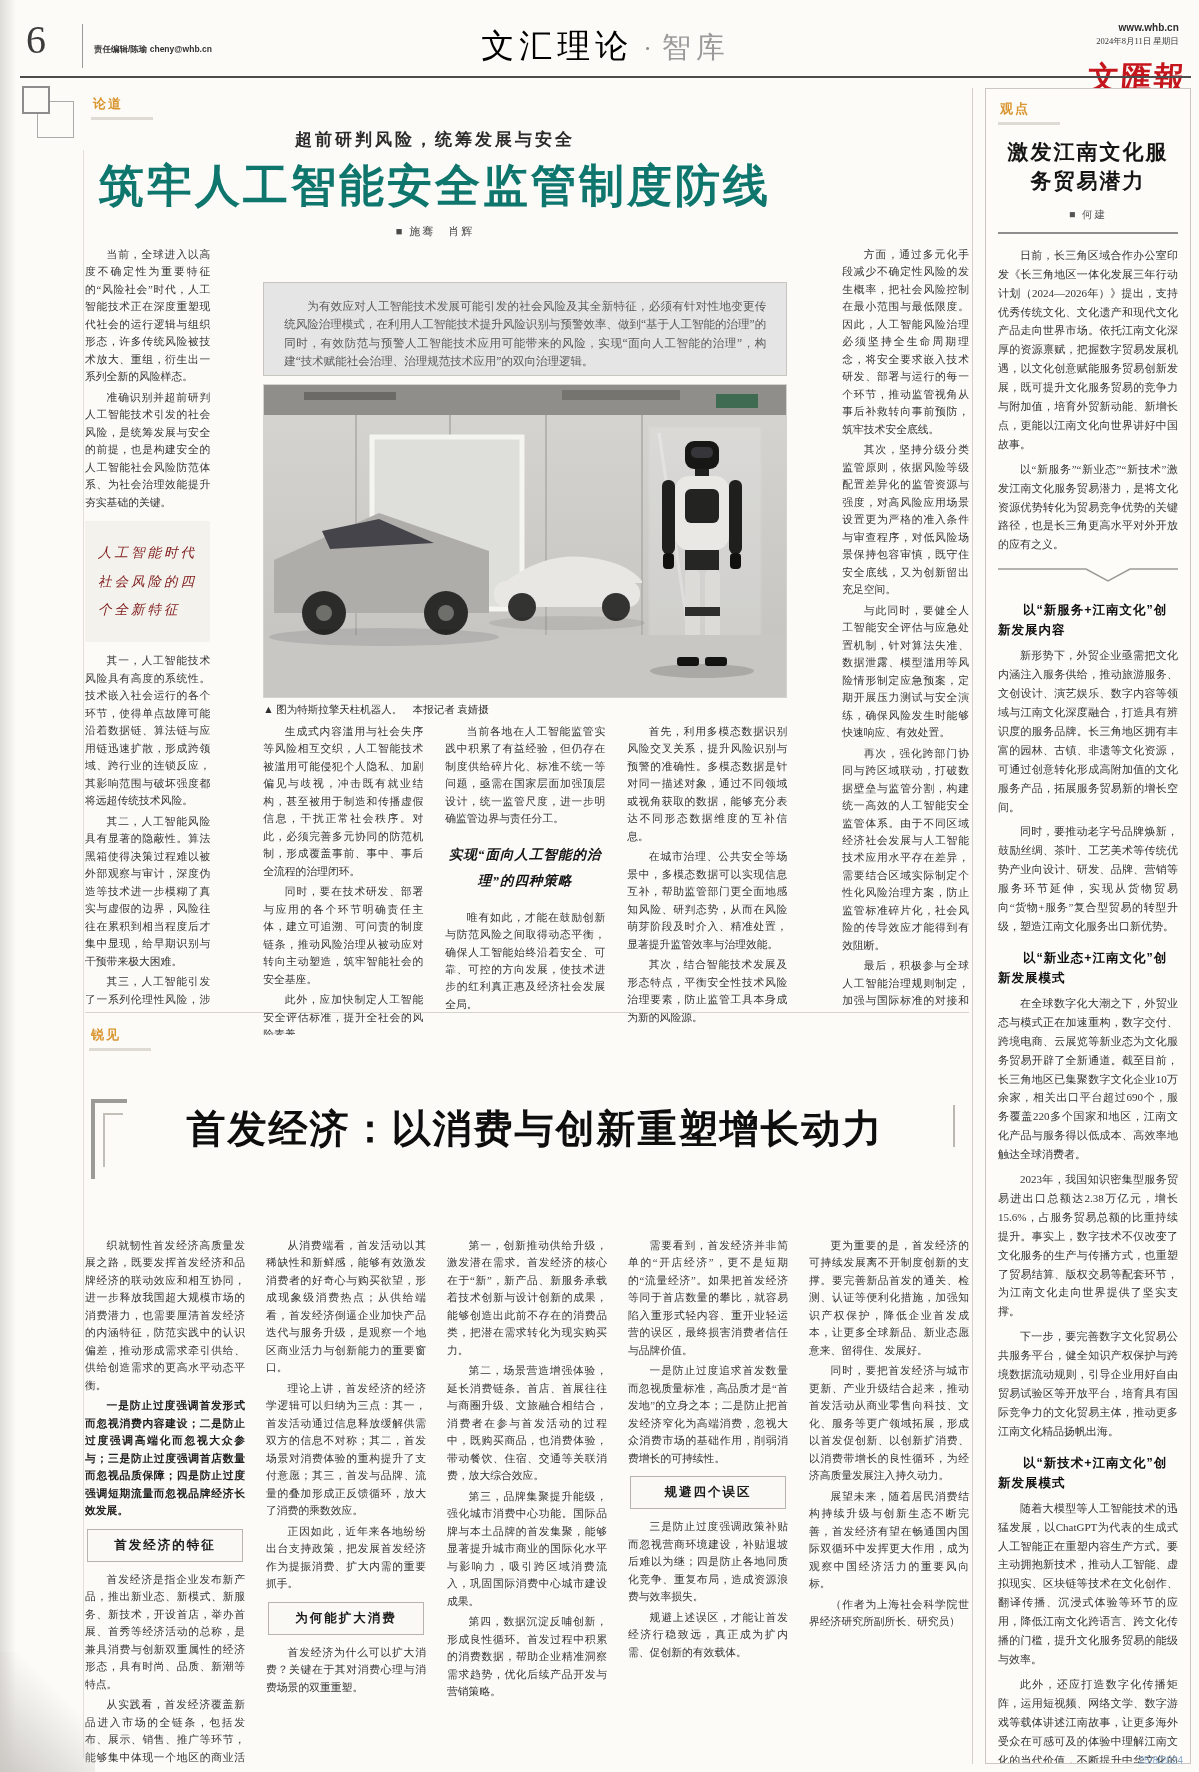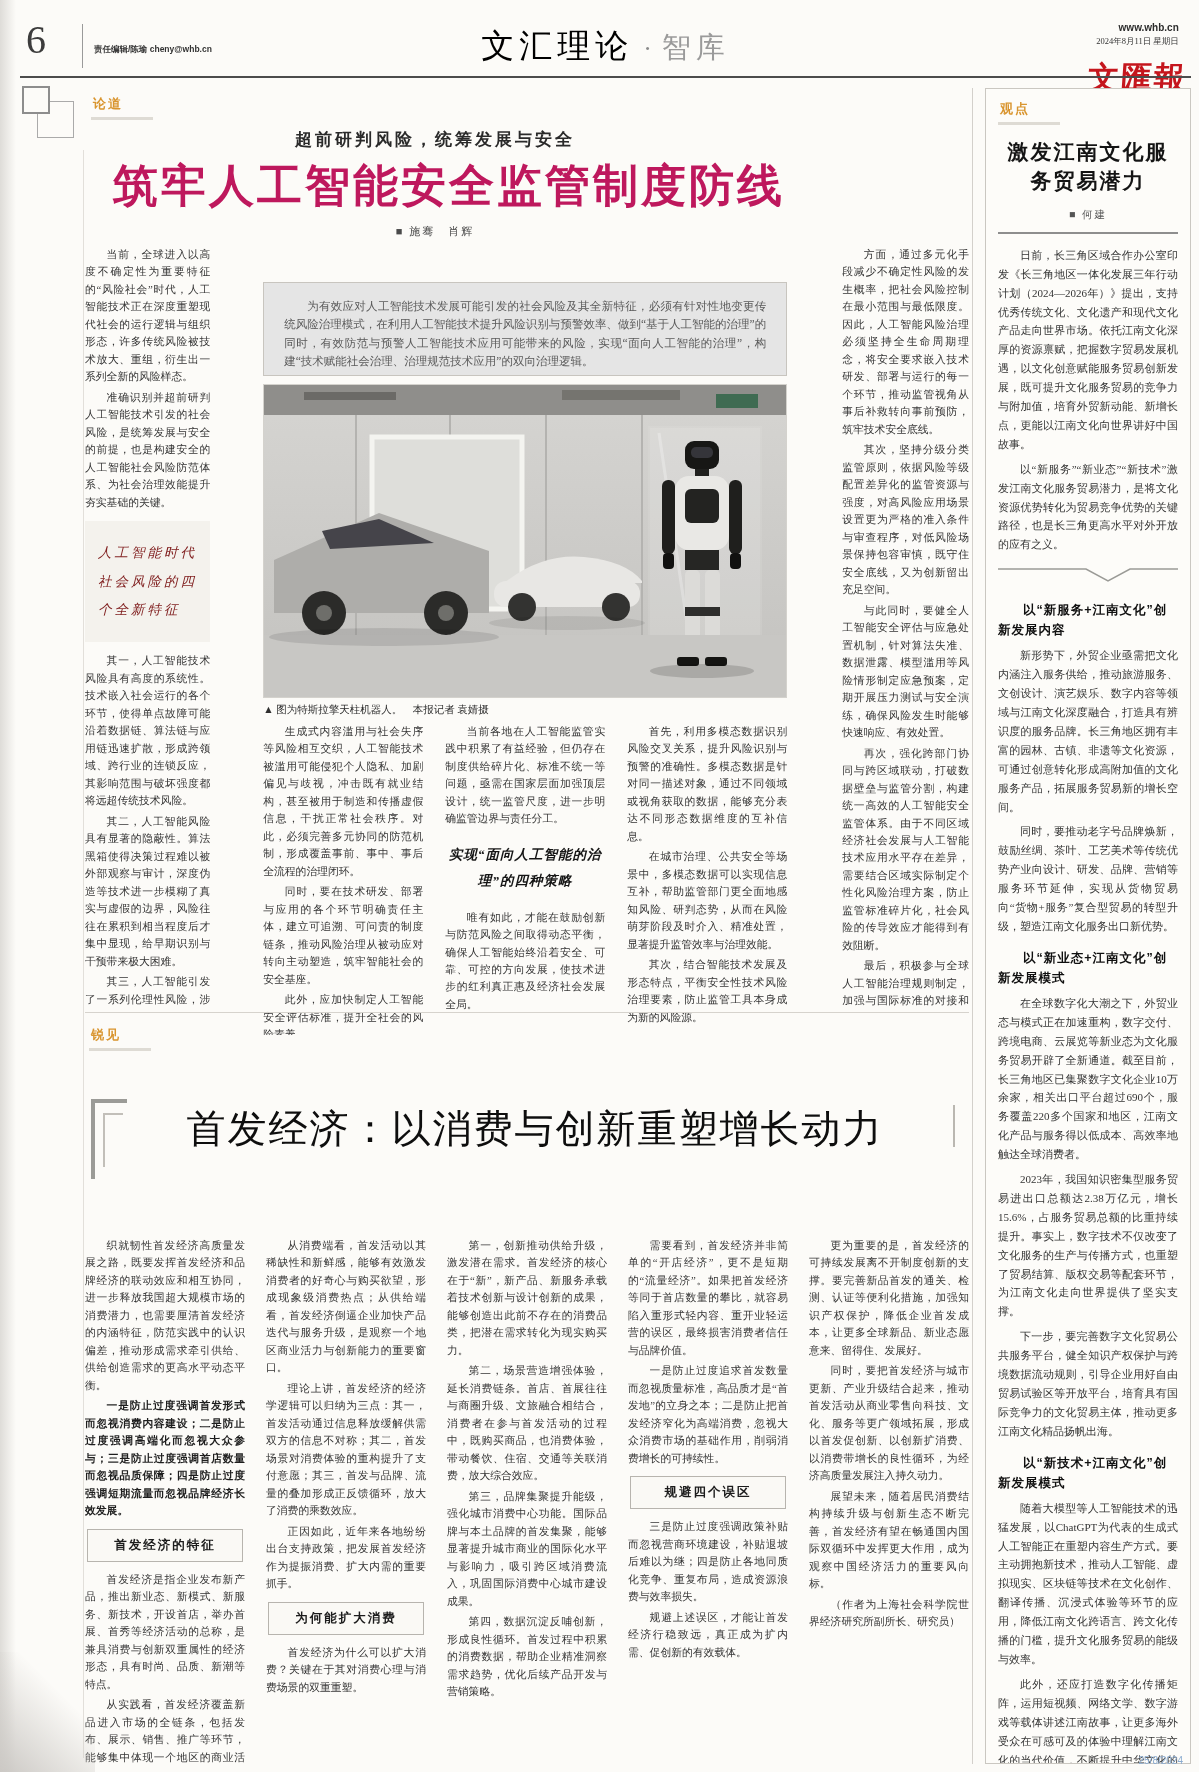--- a/index.html
+++ b/index.html
@@ -48,22 +48,22 @@
            font-family:"Liberation Sans","DejaVu Sans",sans-serif;}
   .bold-para{font-size:10.8px;line-height:1.62;text-align:justify;text-indent:2em;
              font-weight:bold;color:#1e1e1e;margin:2px 0 3px 0;}
 
   
   .main-article{position:absolute;left:85px;top:88px;width:884px;height:922px;}
   .m-tagpos{position:absolute;left:6px;top:6px;z-index:4;}
   .m-header{position:absolute;left:0;top:0;width:700px;height:158px;text-align:center;}
   .kicker{margin-top:40px;font-size:17px;font-weight:bold;color:#2a2a2a;letter-spacing:3px;
           font-family:Liberation Sans, sans-serif;}
-  .m-title{margin:12px 0 0 0;font-size:45px;font-weight:900;color:#be185d;letter-spacing:3px;
-           line-height:1;font-family:"Liberation Sans","DejaVu Sans",sans-serif;text-align:right;}
+  .m-title{margin:12px 0 0 0;font-size:45px;font-weight:900;color:#0f766e;letter-spacing:3px;
+           line-height:1;font-family:"Liberation Sans","DejaVu Sans",sans-serif;}
   .m-header .byline{display:block;margin-top:16px;}
   .m-row{position:absolute;left:0;top:158px;width:884px;height:760px;display:flex;gap:35px;}
   .m-col{overflow:hidden;}
   .m-col1{width:160px;height:760px;}
   .m-center{width:524px;margin-left:18px;}
   .m-col5{width:162px;margin-left:20px;height:760px;}
   .risk-box{margin:10px 0;background:#f4f2ed;padding:18px 13px;font-size:13.5px;line-height:2.1;
             letter-spacing:3px;font-style:italic;color:#7f1d1d;}
   .intro-box{border:1px solid #c8c5bf;background:#e5e5e5;padding:14px 20px;height:64px;
              overflow:hidden;font-size:11.5px;line-height:1.6;color:#5a5a5a;text-align:justify;
@@ -93,21 +93,21 @@
   
   .bottom-article{position:absolute;left:85px;top:1012px;width:884px;height:752px;
                   border-top:1px solid #d6d3cd;}
   .b-tagpos{position:absolute;left:4px;top:12px;}
   .b-deco1{position:absolute;left:6px;top:86px;width:32px;height:76px;
            border-left:4px solid #9b9b97;border-top:4px solid #9b9b97;}
   .b-deco2{position:absolute;left:18px;top:100px;width:18px;height:52px;
            border-left:2px solid #c2bfb9;border-top:2px solid #c2bfb9;}
   .b-deco3{position:absolute;right:14px;top:92px;width:2px;height:42px;background:#bab7b1;}
   .b-header{position:absolute;left:60px;top:96px;width:780px;text-align:center;}
-  .b-title{margin:0;font-size:39px;font-weight:400;color:#0e0e0e;letter-spacing:2px;line-height:1;
+  .b-title{margin:0;font-size:39px;font-weight:700;color:#0e0e0e;letter-spacing:2px;line-height:1;
            font-family:"Liberation Sans","DejaVu Sans",sans-serif;}
   .b-header .byline{display:block;margin-top:15px;}
   .b-row{position:absolute;left:0;top:224px;width:884px;height:526px;display:flex;gap:21px;}
   .b-col{width:160px;overflow:hidden;}
 
   .watermark{position:absolute;right:16px;bottom:6px;font-size:10px;color:#8aabd0;
              font-family:"Liberation Sans","DejaVu Sans",sans-serif;}
 </style>
 </head>
 <body>

